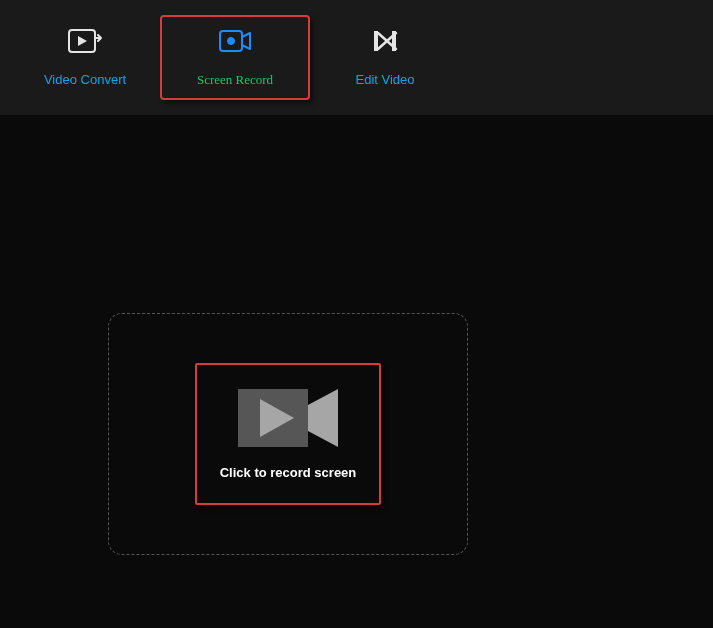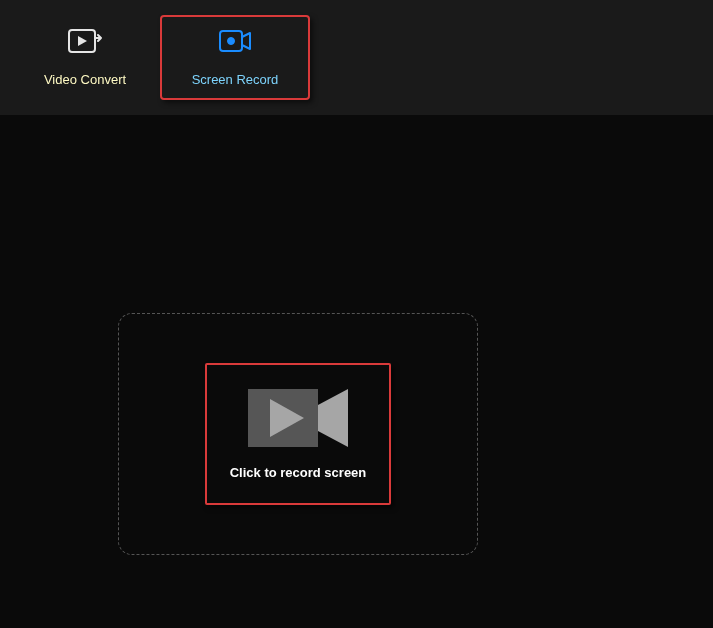--- a/index.html
+++ b/index.html
@@ -29,49 +29,50 @@
       cursor: pointer;
       color: #e5e5e5;
       position: relative;
     }
     .tab.active {
       border: 2px solid #d93a3a;
       border-radius: 4px;
       box-shadow: 3px 3px 5px rgba(0,0,0,0.5);
     }
     .tab.active .tab-label {
-      color: #7dd3fc;
+      color: #22c55e;
+      font-family: Liberation Serif, serif;
     }
     .tab-icon {
       height: 26px;
       display: flex;
       align-items: center;
       justify-content: center;
     }
     .tab.active .tab-icon svg path,
     .tab.active .tab-icon svg rect,
     .tab.active .tab-icon svg circle {
       stroke: #1a8cff;
     }
     .tab.active .tab-icon svg .filled {
       fill: #1a8cff;
     }
     .tab-label {
       font-size: 13px;
-      color: #fef9c3;
+      color: #0ea5e9;
     }
     .main-area {
       width: 100%;
       height: 513px;
       background: #0a0a0a;
       position: relative;
     }
     .drop-zone {
       position: absolute;
-      left: 118px;
+      left: 108px;
       top: 198px;
       width: 360px;
       height: 242px;
       border: 1.5px dashed #555;
       border-radius: 14px;
       display: flex;
       align-items: center;
       justify-content: center;
     }
     .record-button {
@@ -120,20 +121,30 @@
     <span class="tab-icon">
       <svg width="32" height="22" viewBox="0 0 32 22">
         <rect x="1" y="1" width="22" height="20" rx="3" fill="none" stroke="#1a8cff" stroke-width="2"></rect>
         <path d="M23 7 L31 3 L31 19 L23 15 Z" fill="none" stroke="#1a8cff" stroke-width="2" stroke-linejoin="round"></path>
         <circle cx="12" cy="11" r="3.5" fill="#1a8cff" class="filled"></circle>
       </svg>
     </span>
     <span class="tab-label">Screen Record</span>
   </div>
 
+  <div class="tab">
+    <span class="tab-icon">
+      <svg width="26" height="24" viewBox="0 0 26 24">
+        <path d="M2 2 L2 22 L6 22 L6 2 Z" fill="#e5e5e5"></path>
+        <path d="M6 4 L24 20 M6 20 L24 4" stroke="#e5e5e5" stroke-width="2.5" stroke-linecap="round"></path>
+        <path d="M20 2 L20 22 L24 22 L24 2 Z" fill="#e5e5e5"></path>
+      </svg>
+    </span>
+    <span class="tab-label">Edit Video</span>
+  </div>
 
 </div>
 
 <div class="main-area">
   <div class="drop-zone">
     <div class="record-button">
       <span class="camcorder">
         <svg width="100" height="58" viewBox="0 0 100 58">
           <rect x="0" y="0" width="70" height="58" fill="#565656"></rect>
           <path d="M70 16 L100 0 L100 58 L70 42 Z" fill="#a6a6a6"></path>

